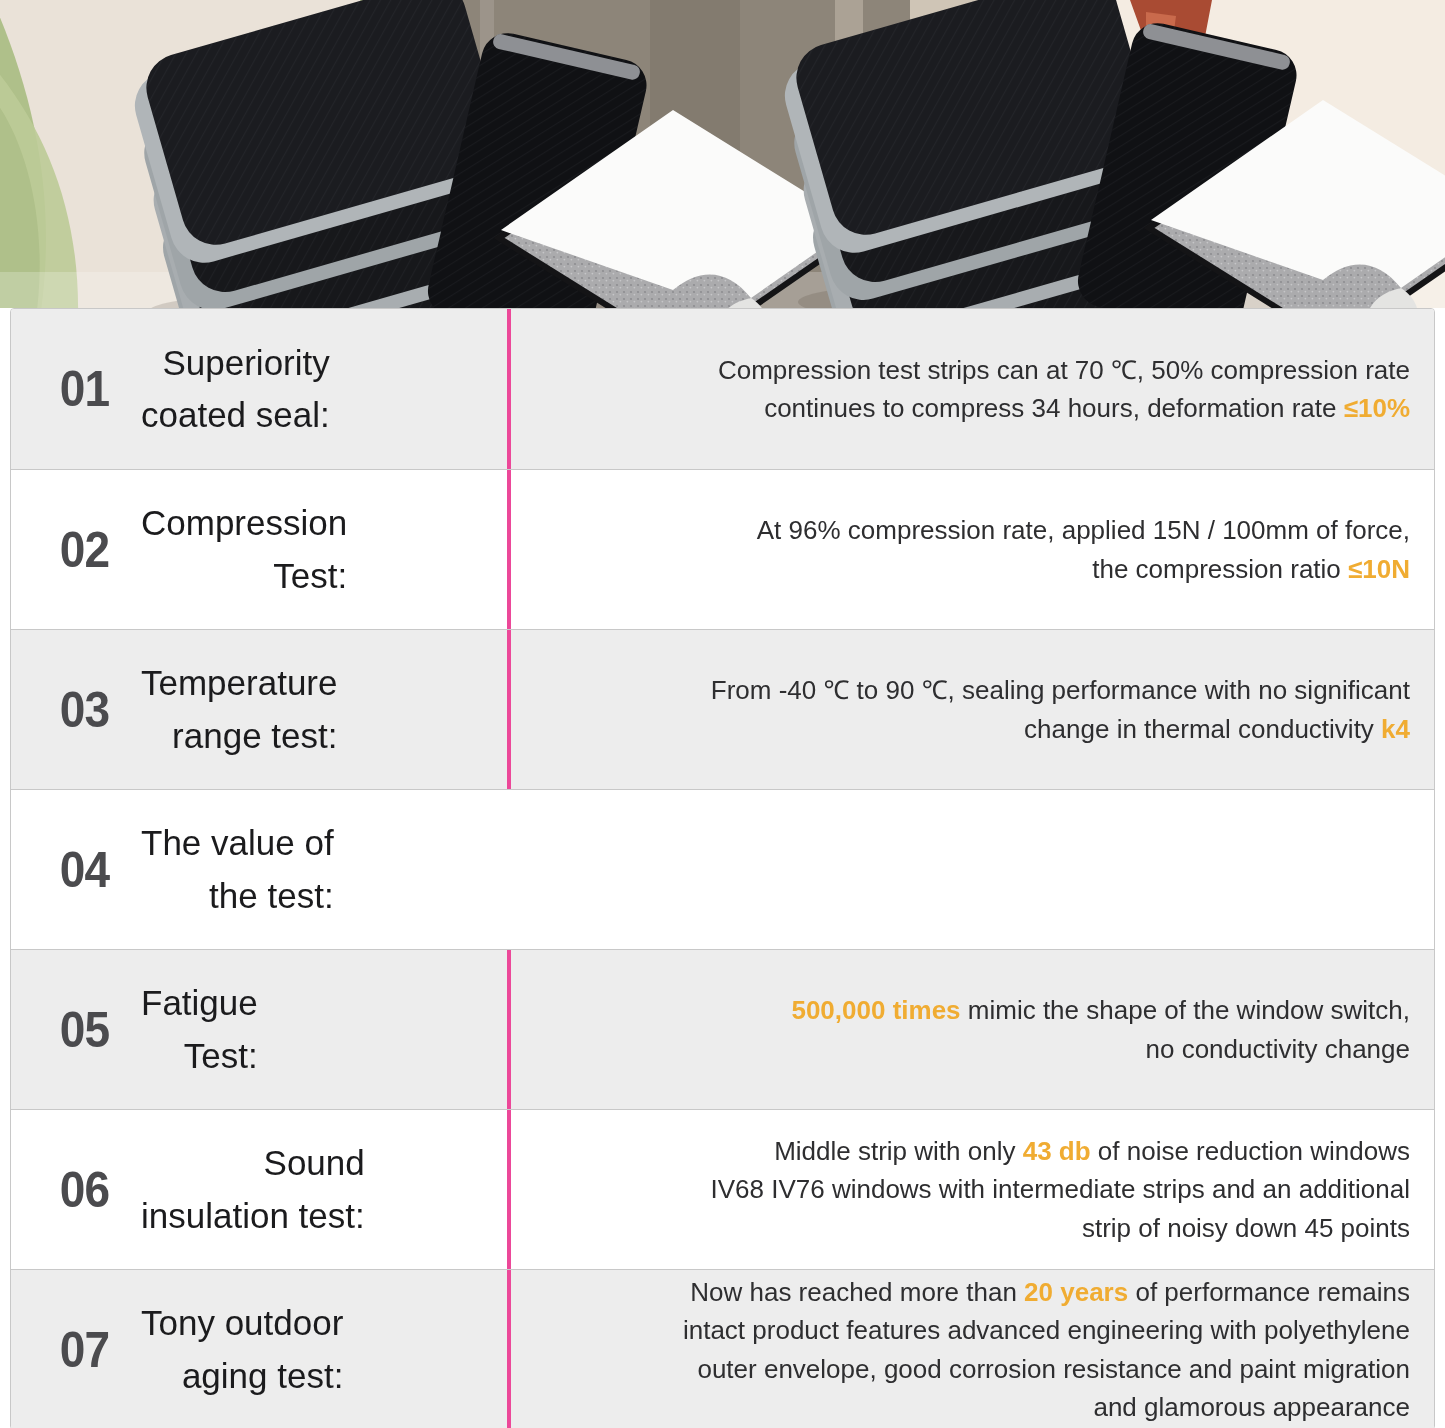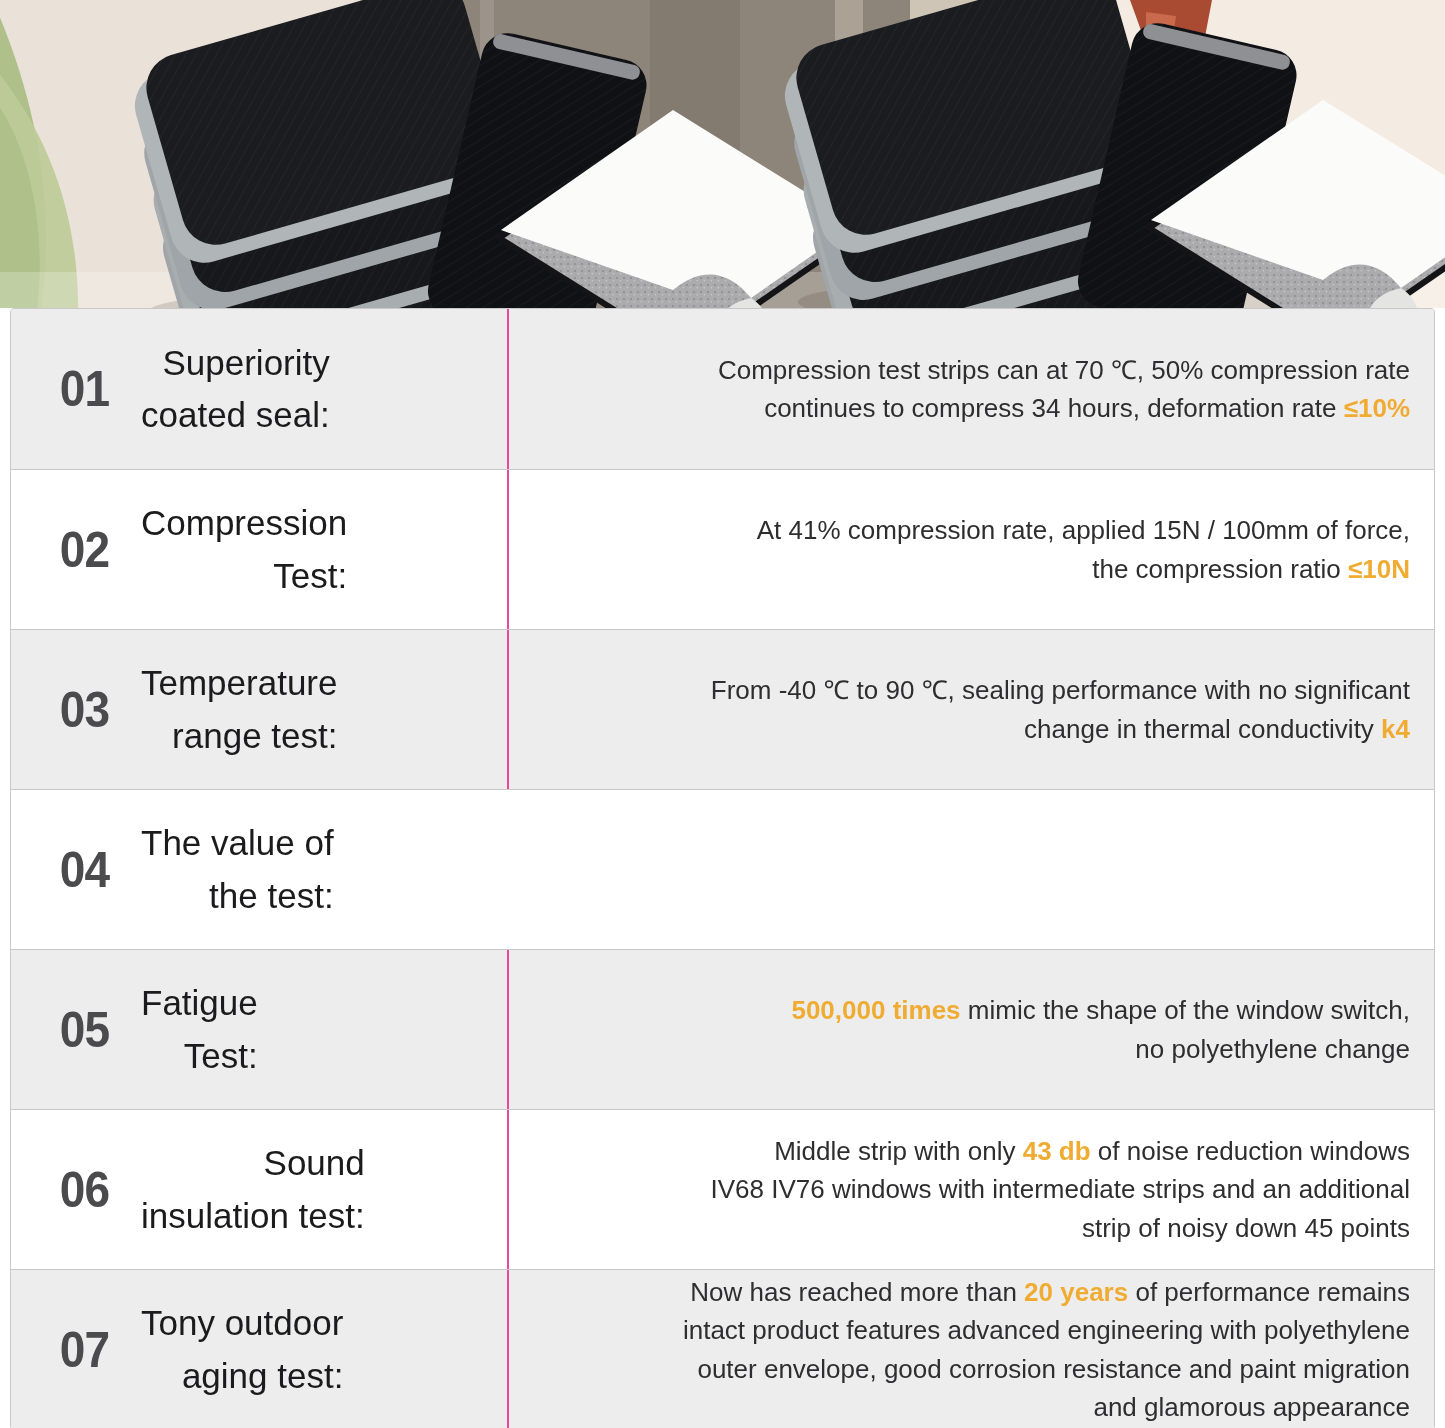--- a/index.html
+++ b/index.html
@@ -43,21 +43,21 @@
   }
   .title {
     margin-left:32px;
     font-size:35px;
     line-height:1.5;
     color:#1B1B1D;
   }
 
   .cell-right {
     flex:1 1 auto;
-    border-left:2px solid #ec4899;
+    border-left:4px solid #ec4899;
     display:flex;
     flex-direction:column;
     justify-content:center;
     padding:6px 24px 6px 30px;
   }
   .desc { font-size:26px; color:#2E2E30; }
   .desc-line { line-height:1.48; white-space:nowrap; }
   .hl { color:var(--accent); font-weight:bold; }
 </style>
 </head>
@@ -164,21 +164,21 @@
     </div>
   </div>
 
   <div class="row">
     <div class="cell-left">
       <div class="num">02</div>
       <div class="title">Compression<br>Test:</div>
     </div>
     <div class="cell-right">
       <div class="desc">
-            <div class="desc-line"><span>At 41% compression rate, applied 15N / 100mm of force,</span></div>
+            <div class="desc-line"><span>At 96% compression rate, applied 15N / 100mm of force,</span></div>
             <div class="desc-line"><span>the compression ratio </span><span class="hl">≤10N</span></div>
           </div>
     </div>
   </div>
 
   <div class="row alt">
     <div class="cell-left">
       <div class="num">03</div>
       <div class="title">Temperature<br>range test:</div>
     </div>
@@ -198,21 +198,21 @@
   </div>
 
   <div class="row alt">
     <div class="cell-left">
       <div class="num">05</div>
       <div class="title">Fatigue<br>Test:</div>
     </div>
     <div class="cell-right">
       <div class="desc">
             <div class="desc-line"><span class="hl">500,000 times</span><span> mimic the shape of the window switch,</span></div>
-            <div class="desc-line"><span>no polyethylene change</span></div>
+            <div class="desc-line"><span>no conductivity change</span></div>
           </div>
     </div>
   </div>
 
   <div class="row">
     <div class="cell-left">
       <div class="num">06</div>
       <div class="title">Sound<br>insulation test:</div>
     </div>
     <div class="cell-right">

